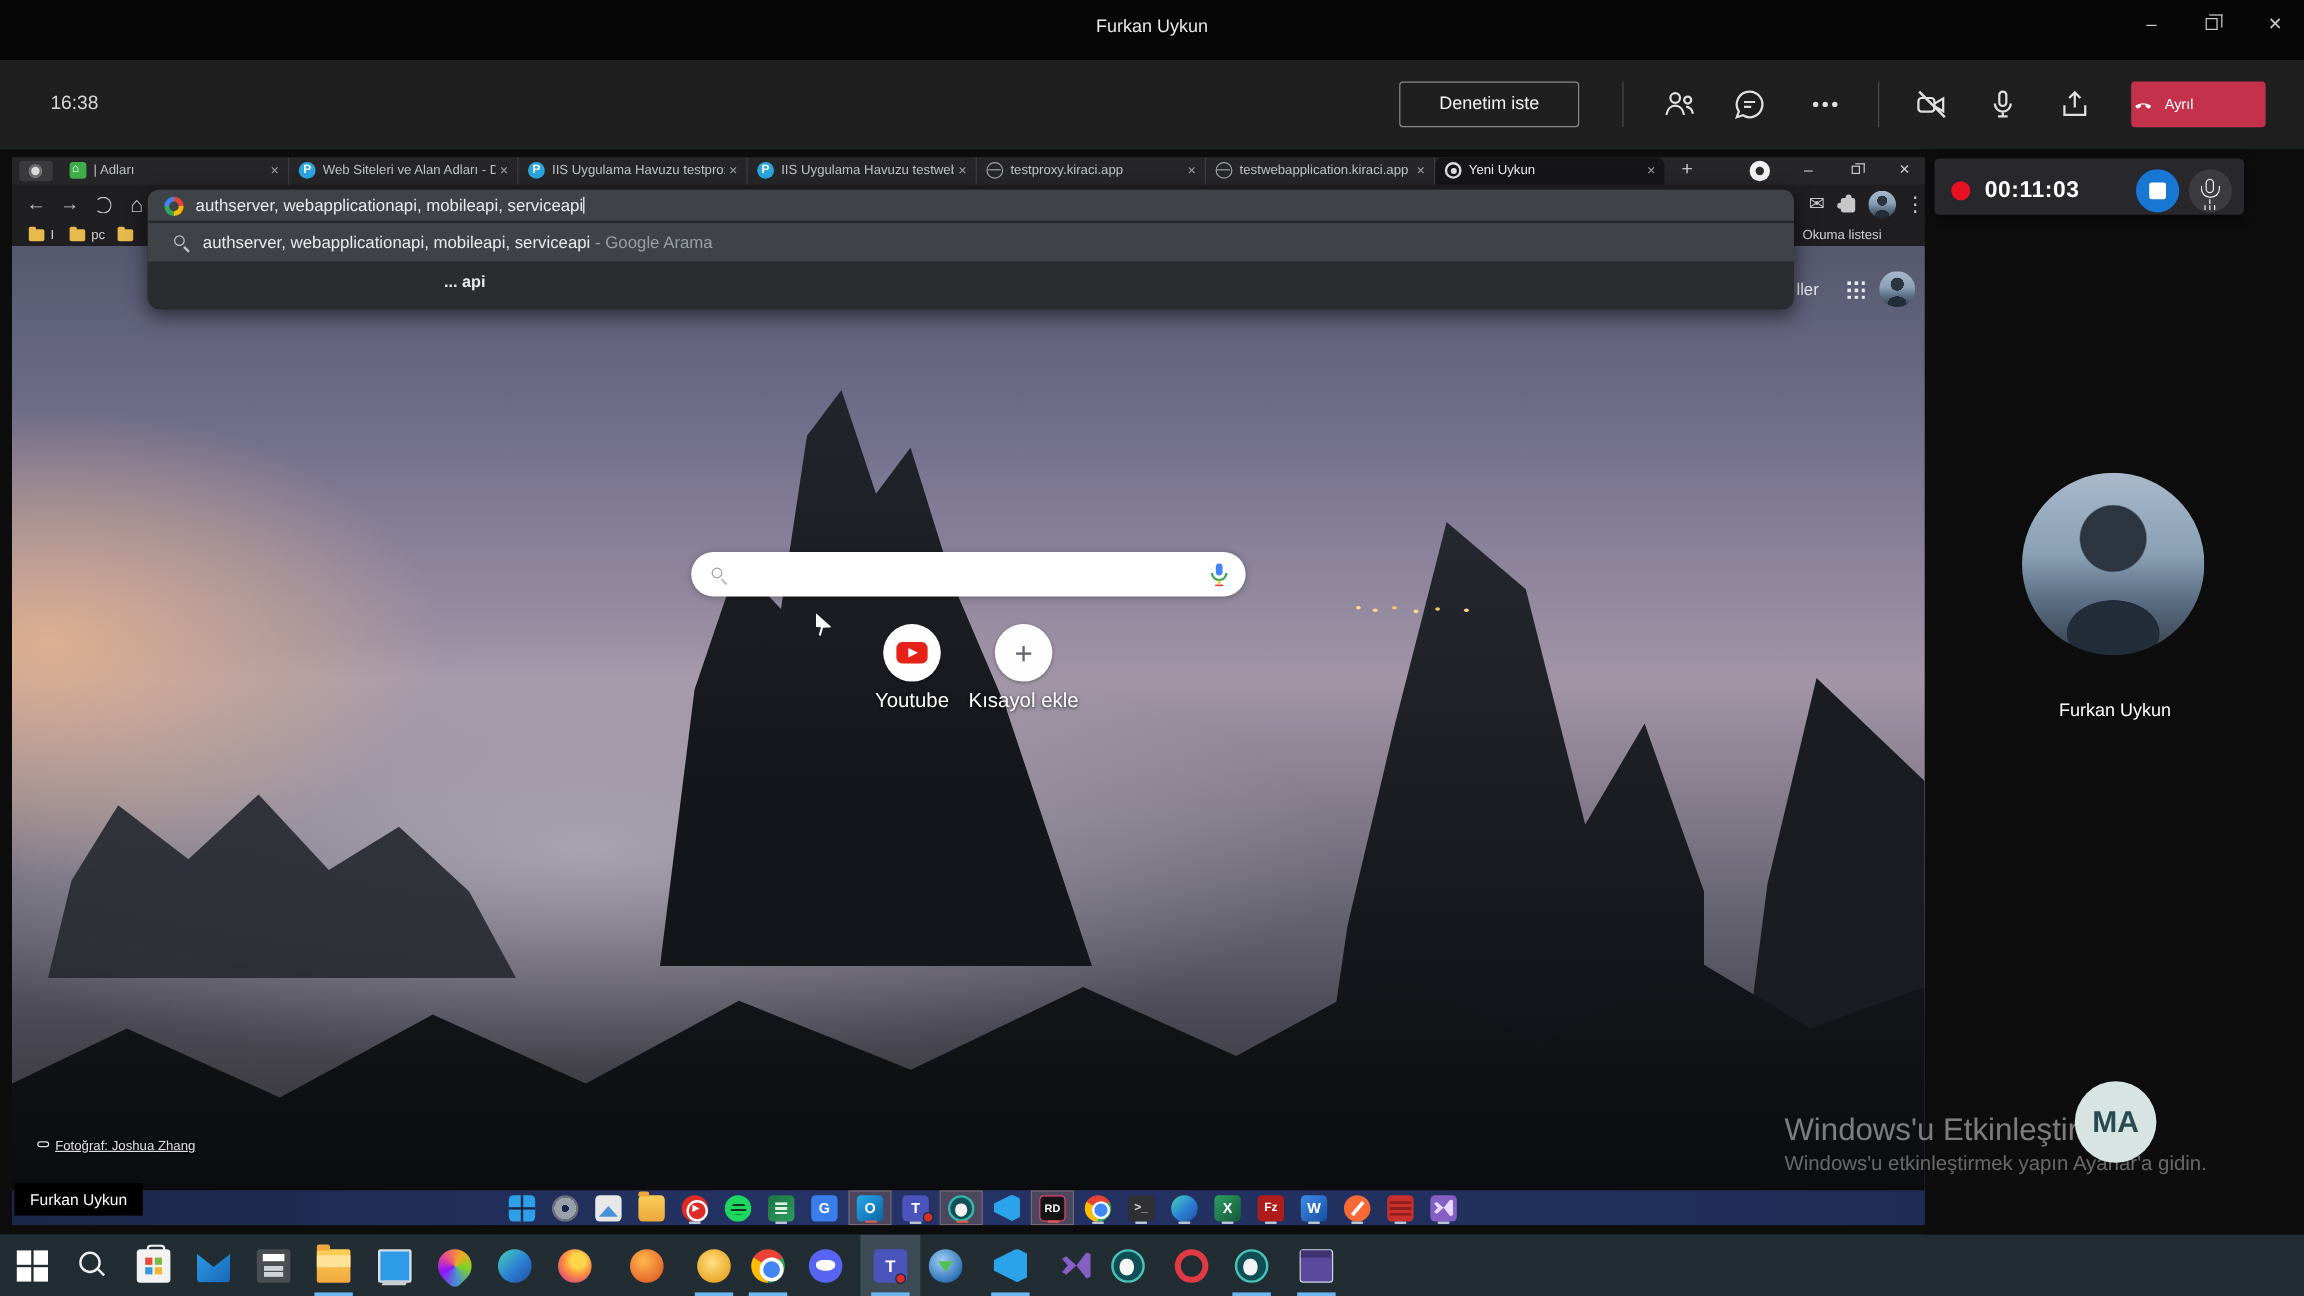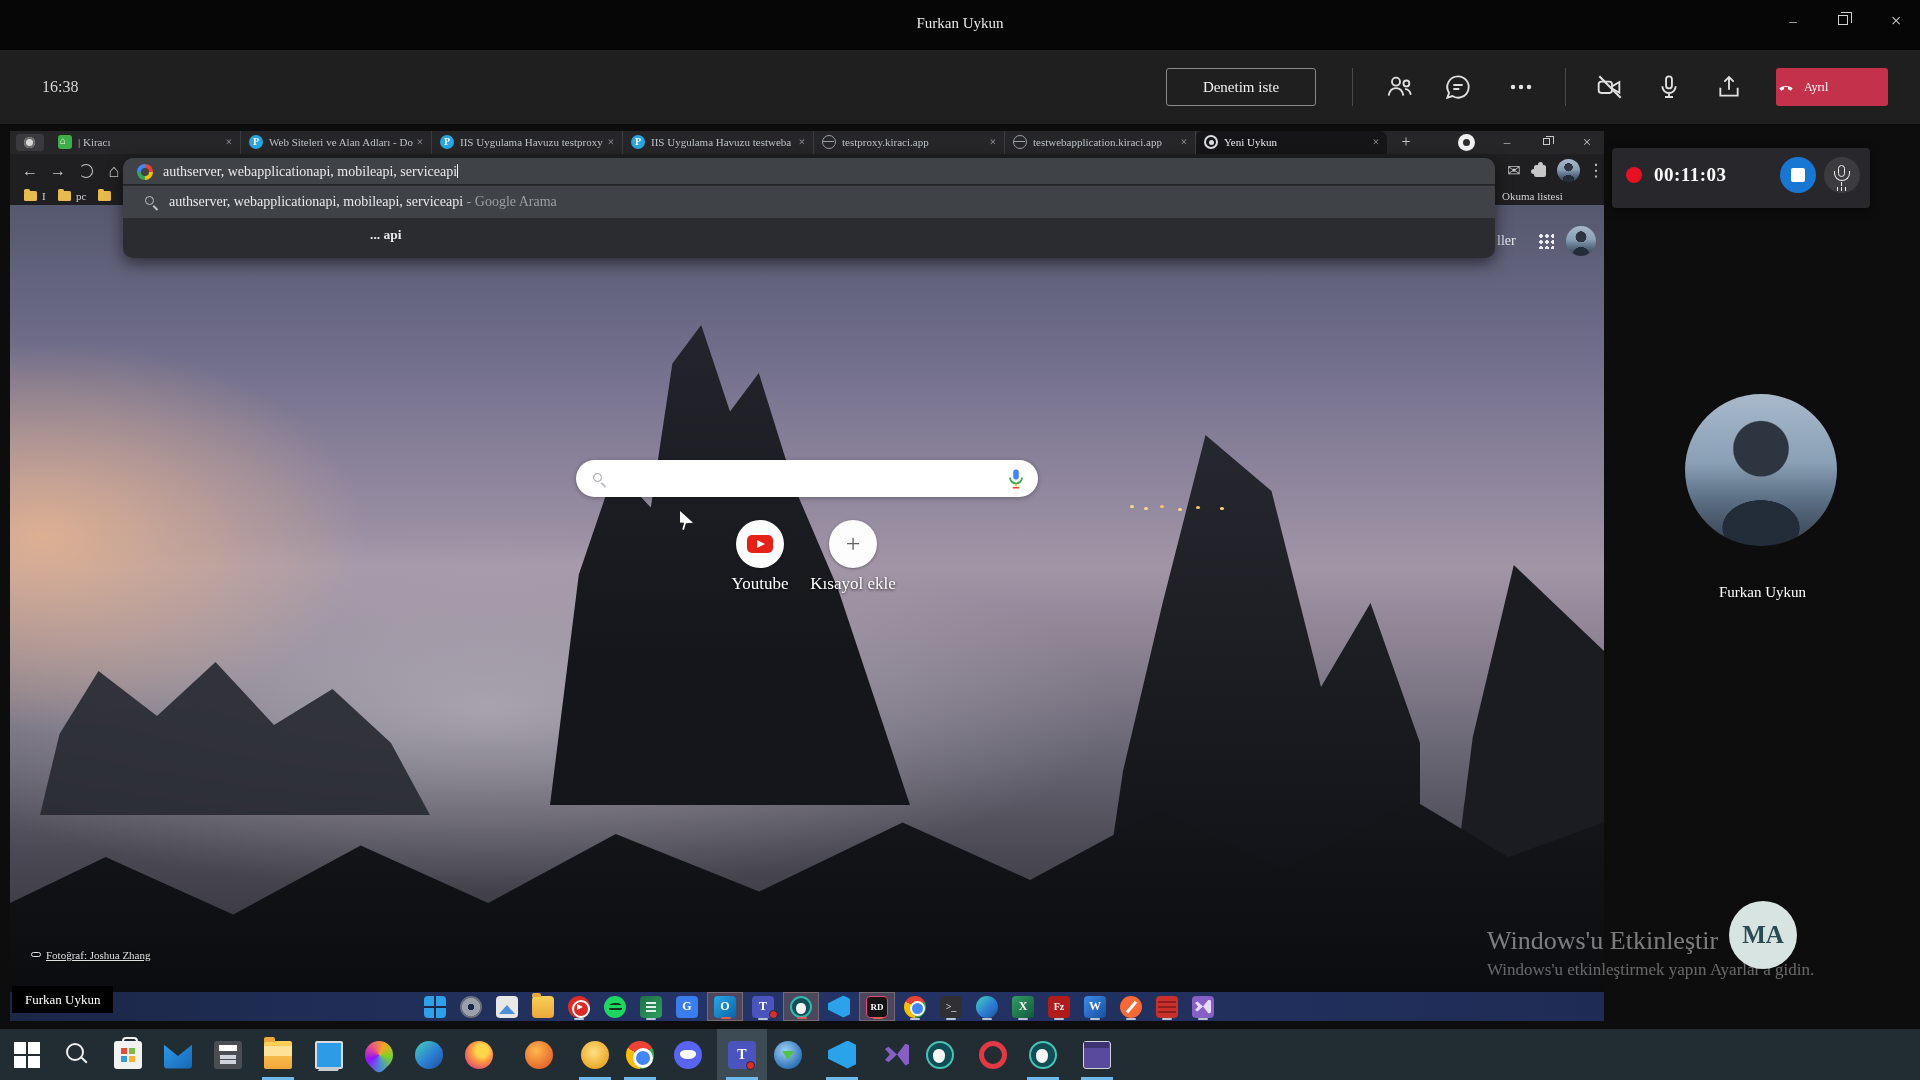--- a/index.html
+++ b/index.html
@@ -1,19 +1,19 @@
 <!DOCTYPE html>
 <html><head>
 <meta charset="utf-8">
 <style>
   * { margin:0; padding:0; box-sizing:border-box; }
   html,body { width:1920px; height:1080px; overflow:hidden; background:#000;
     font-family:"Liberation Sans","DejaVu Sans",sans-serif; }
   .abs { position:absolute; }
-  #root { position:relative; width:1920px; height:1080px; background:#0f766e;font-family:Liberation Serif, serif; }
+  #root { position:relative; width:1920px; height:1080px; background:#0f766e; }
 
   
   #titlebar { left:0; top:0; width:1920px; height:50px; background:#060606; }
   #win-title { left:0; top:0; width:1920px; height:50px; line-height:46px; text-align:center;
     color:#e8e8e8; font-size:15px; }
   .wbtn { top:6px; width:34px; height:30px; color:#cfcfcf; font-size:15px; text-align:center; line-height:30px; }
   .wbtn.min::before{content:"–";} .wbtn.cls::before{content:"×";font-size:19px;}
   .restore-glyph { position:absolute; left:11px; top:9px; width:10px; height:10px; border:1.2px solid #cfcfcf; background:#060606;}
   .restore-glyph::before { content:""; position:absolute; left:2px; top:-4px; width:10px; height:10px; border:1.2px solid #cfcfcf; border-bottom:none; border-left:none;}
 
@@ -218,21 +218,21 @@
   .r-vs { background:#865fc5; }
   .r-vs::after{content:"";position:absolute;left:3px;top:4px;width:16px;height:14px;background:#ead9ff;
     clip-path:polygon(0 25%,15% 15%,50% 50%,85% 0,100% 8%,100% 92%,85% 100%,50% 50%,15% 85%,0 75%,20% 50%);}
 
   
   #presenter { left:12px; top:862px; height:27px; background:#000; color:#fff; font-size:13px;
     line-height:27px; padding:0 13px; z-index:11; }
 
   
   #rpanel { left:1605px; top:0; width:315px; height:905px; background:#0d0d0d; }
-  #gamebar { left:7px; top:24px; width:258px; height:60px; background:#28272b; border-radius:4px; box-shadow:0 2px 8px rgba(0,0,0,.5); }
+  #gamebar { left:7px; top:8px; width:258px; height:47px; background:#28272b; border-radius:4px; box-shadow:0 2px 8px rgba(0,0,0,.5); }
   #rec-dot { left:14px; top:19px; width:16px; height:16px; border-radius:50%; background:#e81123; }
   #rec-timer { left:42px; top:0; line-height:54px; color:#fff; font-size:19px; font-weight:bold; letter-spacing:.5px; }
   #stop-btn { left:168px; top:9px; width:36px; height:36px; border-radius:50%; background:#1877d2; }
   #stop-btn::after{content:"";position:absolute;left:11px;top:11px;width:14px;height:14px;background:#fff;border-radius:2px;}
   #gb-mic { left:212px; top:9px; width:36px; height:36px; border-radius:50%; background:#3c3b40; }
   .mic-shape { position:absolute; width:7px; height:12px; background:transparent; border:1.8px solid #f0f0f0; border-radius:4px; }
   .mic-shape::before{content:"";position:absolute;left:-5px;top:5px;width:14px;height:9px;border:1.8px solid #f0f0f0;border-top:none;border-radius:0 0 9px 9px;}
   .mic-shape::after{content:"";position:absolute;left:1.5px;top:16px;width:1.8px;height:4px;background:#f0f0f0;box-shadow:-4px 5px 0 #f0f0f0,0 5px 0 #f0f0f0,4px 5px 0 #f0f0f0;}
 
   #pphoto { left:80px; top:270px; width:152px; height:152px; }
@@ -370,21 +370,21 @@
   </div>
 
   <div class="abs" id="stage">
 
     <div class="abs" id="share">
 
       <div class="abs" id="tabstrip">
         <div class="abs" id="pinned-tab"></div>
         <div class="abs tab" style="left:40px;width:191px;">
           <span class="fav fav-home"></span>
-          <span class="tab-t">| Kiracı</span>
+          <span class="tab-t">| Adları</span>
           <span class="tab-x"></span>
         </div>
         <div class="abs tab" style="left:231px;width:191px;">
           <span class="fav fav-plesk">P</span>
           <span class="tab-t">Web Siteleri ve Alan Adları - Do</span>
           <span class="tab-x"></span>
         </div>
         <div class="abs tab" style="left:422px;width:191px;">
           <span class="fav fav-plesk">P</span>
           <span class="tab-t">IIS Uygulama Havuzu testproxy</span>

